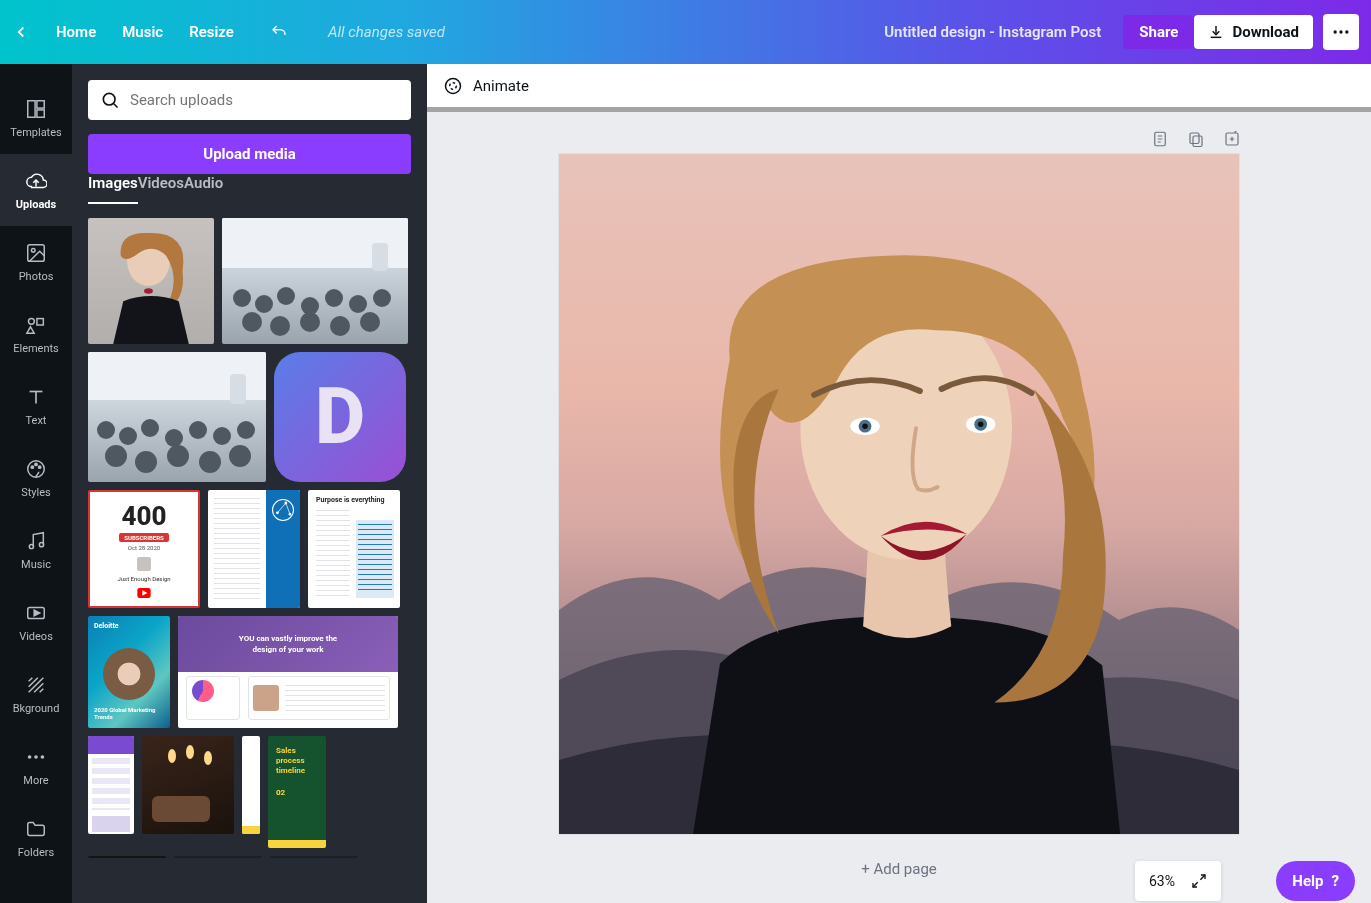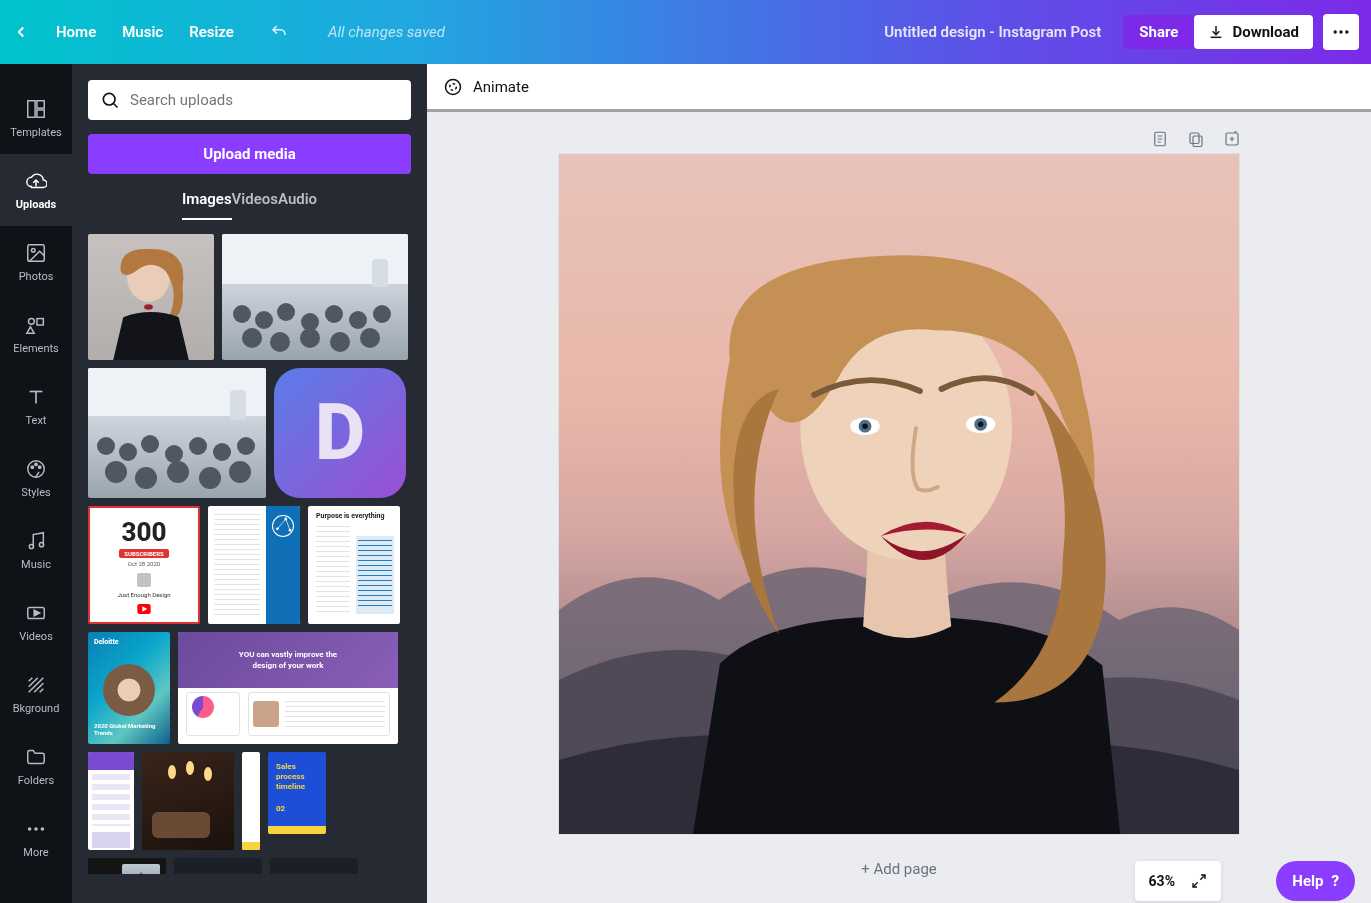--- a/index.html
+++ b/index.html
@@ -29,44 +29,44 @@
 .iconbar { width:72px; background:#0e1318; display:flex; flex-direction:column; padding-top:18px;}
 .iconbar .item { height:72px; display:flex; flex-direction:column; align-items:center; justify-content:center; gap:6px; color:#b8bcc4; font-size:11px; cursor:pointer;}
 .iconbar .item.active { background:#252a33; color:#fff;font-weight:bold; }
 .iconbar .item svg { width:22px; height:22px; }
 
 
 .panel { width:355px; background:#252a33; position:relative; padding:16px 16px 0 16px; overflow:hidden;}
 .search-wrap { background:#fff; border-radius:4px; height:40px; display:flex; align-items:center; padding:0 12px; gap:10px;}
 .search-wrap input { border:none; outline:none; flex:1; font-size:15px; }
 .upload-btn { width:100%; height:40px; margin-top:14px; background:#8b3dff; color:#fff; border:none; border-radius:4px; font-weight:700; font-size:15px; cursor:pointer;}
-.media-tabs { display:flex; justify-content:center; margin-top:16px; }
+.media-tabs { display:flex; justify-content:flex-start; }
 .media-tabs .tab { color:#b8bcc4; font-size:15px; font-weight:600; padding-bottom:10px; cursor:pointer; }
 .media-tabs .tab.active { color:#fff; border-bottom:2px solid #fff; }
 .gallery { margin-top:14px; height:640px; overflow:hidden auto; display:flex; flex-wrap:wrap; gap:8px; align-content:flex-start;}
 .gallery::-webkit-scrollbar{width:0}
 .thumb { background:#3a3f4a; border-radius:2px; cursor:pointer; position:relative; overflow:hidden;}
 
 
 .canvas-area { flex:1; display:flex; flex-direction:column; background:#fff; position:relative;}
-.toolbar { height:48px; border-bottom:3px solid #a3a3a3; display:flex; align-items:center; padding:7px 16px; gap:10px;}
+.toolbar { height:48px; border-bottom:5px solid #a3a3a3; display:flex; align-items:center; padding:7px 16px; gap:10px;}
 .animate-btn { display:flex; align-items:center; gap:10px; font-size:15px; color:#0e1318; cursor:pointer;}
 .stage-wrap { flex:1; background:#ebecf0; overflow:auto; position:relative; padding:18px 0 0 0;}
 .stage-wrap::-webkit-scrollbar{width:14px;height:14px;background:#f1f1f1}
 .stage-wrap::-webkit-scrollbar-thumb{background:#c7c9d1;border-radius:7px}
 .page-controls { display:flex; gap:18px; justify-content:flex-end; padding:0 130px 6px 0;}
 .page-controls svg { width:18px; height:18px; color:#6c7280; cursor:pointer;}
 .canvas-page { width:680px; height:680px; margin:0 auto; background:#fff; box-shadow:0 0 0 1px rgba(0,0,0,.05); position:relative; overflow:hidden;}
 .canvas-page .sky { position:absolute; inset:0; background:linear-gradient(180deg,#e8c3ba 0%, #e9b7aa 35%, #d7a8a3 55%, #b38e90 70%, #6f6470 82%, #4a4554 100%);}
 .canvas-page .mountains { position:absolute; bottom:0; left:0; right:0; height:55%;}
 .canvas-page .subject { position:absolute; left:2%; top:13%; width:98%; height:90%;}
 .add-page { text-align:center; color:#6c7280; font-size:15px; padding:26px 0 60px; cursor:pointer;}
 
 
-.zoom-box { position:absolute; right:150px; bottom:14px; background:#fff; border-radius:4px; height:40px; display:flex; align-items:center; padding:0 14px; gap:16px; font-size:14px; color:#0e1318; box-shadow:0 1px 4px rgba(0,0,0,.12);font-weight:bold;}
+.zoom-box { position:absolute; right:150px; bottom:14px; background:#fff; border-radius:4px; height:40px; display:flex; align-items:center; padding:0 14px; gap:16px; font-size:14px; color:#0e1318; box-shadow:0 1px 4px rgba(0,0,0,.12);}
 .help-btn { position:absolute; right:16px; bottom:14px; background:#8b3dff; color:#fff; border:none; border-radius:20px; height:40px; padding:0 16px; font-weight:700; font-size:15px; display:flex; align-items:center; gap:8px; cursor:pointer;}
 
 
 .thumb .t-bg{position:absolute;inset:0}
 .thumb .t-center{position:absolute;inset:0;display:flex;flex-direction:column;align-items:center;justify-content:center;color:#222;}
 .audience-bg{background:linear-gradient(180deg,#e9eef3 0%,#cfd7df 35%,#9aa4ad 100%)}
 </style>
 </head>
 <body>
 
@@ -175,32 +175,32 @@
       <svg viewBox="0 0 24 24" fill="none" stroke="currentColor" stroke-width="1.6">
           <path d="M4 20L20 4"></path>
           <path d="M4 14L14 4"></path>
           <path d="M4 8L8 4"></path>
           <path d="M10 20L20 10"></path>
           <path d="M16 20L20 16"></path>
         </svg>
       <span>Bkground</span>
     </div>
     <div class="item">
-      <svg viewBox="0 0 24 24" fill="none" stroke="currentColor" stroke-width="1.6">
-          <path d="M3 7a2 2 0 012-2h4l2 3h8a2 2 0 012 2v7a2 2 0 01-2 2H5a2 2 0 01-2-2V7z"></path>
-        </svg>
-      <span>Folders</span>
-    </div>
-    <div class="item">
       <svg viewBox="0 0 24 24" fill="currentColor">
           <circle cx="5" cy="12" r="2"></circle>
           <circle cx="12" cy="12" r="2"></circle>
           <circle cx="19" cy="12" r="2"></circle>
         </svg>
       <span>More</span>
+    </div>
+    <div class="item">
+      <svg viewBox="0 0 24 24" fill="none" stroke="currentColor" stroke-width="1.6">
+          <path d="M3 7a2 2 0 012-2h4l2 3h8a2 2 0 012 2v7a2 2 0 01-2 2H5a2 2 0 01-2-2V7z"></path>
+        </svg>
+      <span>Folders</span>
     </div>
   </div>
 
   <div class="panel">
     <div class="search-wrap">
       <svg width="20" height="20" viewBox="0 0 24 24" fill="none" stroke="#0e1318" stroke-width="2">
           <circle cx="11" cy="11" r="7"></circle>
           <line x1="21" y1="21" x2="16.5" y2="16.5"></line>
         </svg>
       <input placeholder="Search uploads" style="">
@@ -267,21 +267,21 @@
         </svg>
       </div>
       <div class="thumb" style="width:132px;height:130px;border-radius:26px;background:linear-gradient(135deg,#5a7de8,#9a4fd4)">
         <div class="t-center">
             <span style="font-size:78px;font-weight:800;color:#e9e1f4;line-height:1">D</span>
           </div>
       </div>
 
       <div class="thumb" style="width:112px;height:118px;background:#fff;border:2px solid #d33">
         <div class="t-center" style="gap:2px">
-          <div style="font-size:26px;font-weight:800">300</div>
+          <div style="font-size:26px;font-weight:800">400</div>
           <div style="font-size:6px;background:#d33;color:#fff;padding:1px 5px;border-radius:2px;font-weight:700">SUBSCRIBERS</div>
           <div style="font-size:6px;color:#555">Oct 28 2020</div>
           <div style="width:14px;height:14px;background:#c7c2bf;margin-top:4px;border-radius:2px"></div>
           <div style="font-size:6px;color:#333;margin-top:2px">Just Enough Design</div>
           <svg width="14" height="10" viewBox="0 0 24 18" style="margin-top:4px">
               <rect width="24" height="18" rx="4" fill="#ff0000"></rect>
               <polygon points="9,4 18,9 9,14" fill="#fff"></polygon>
             </svg>
         </div>
       </div>
@@ -332,21 +332,21 @@
               <ellipse cx="30" cy="20" rx="4" ry="7"></ellipse>
               <ellipse cx="48" cy="16" rx="4" ry="7"></ellipse>
               <ellipse cx="66" cy="22" rx="4" ry="7"></ellipse>
             </g>
           <rect x="10" y="60" width="58" height="26" rx="6" fill="#6a4a35"></rect>
         </svg>
       </div>
       <div class="thumb" style="width:18px;height:98px;background:#fff">
         <div style="position:absolute;bottom:0;left:0;right:0;height:8px;background:#f7d33d"></div>
       </div>
-      <div class="thumb" style="width:58px;height:82px;background:#1d4ed8">
+      <div class="thumb" style="width:58px;height:112px;background:#14532d">
         <div style="position:absolute;top:10px;left:8px;color:#f7d33d;font-size:8px;font-weight:700;line-height:1.25">
           <div>Sales</div>
             <div>process</div>
             <div>timeline</div>
         </div>
         <div style="position:absolute;top:52px;left:8px;color:#f7d33d;font-size:8px;font-weight:800">02</div>
         <div style="position:absolute;bottom:0;left:0;right:0;height:8px;background:#f7d33d"></div>
       </div>
       <div class="thumb" style="width:78px;height:98px;background:#141414">
         <div style="position:absolute;top:6px;right:6px;width:38px;height:26px;background:linear-gradient(#bfc9d2,#8893a0);border-radius:2px"></div>

